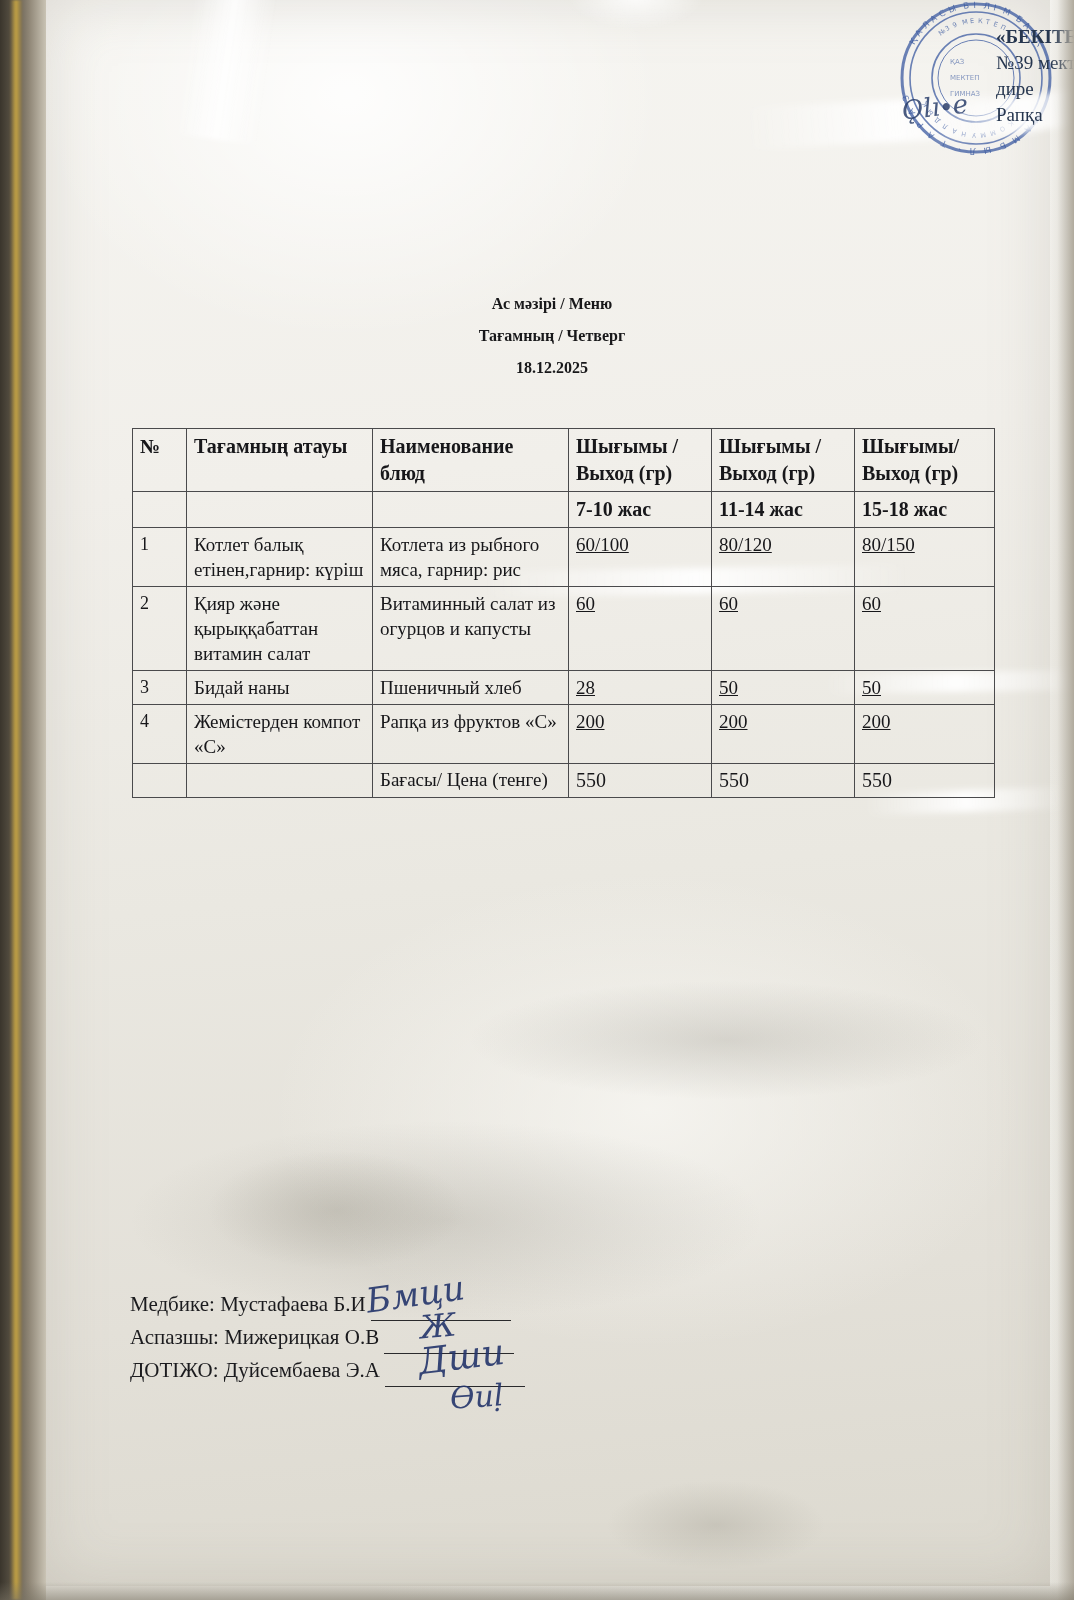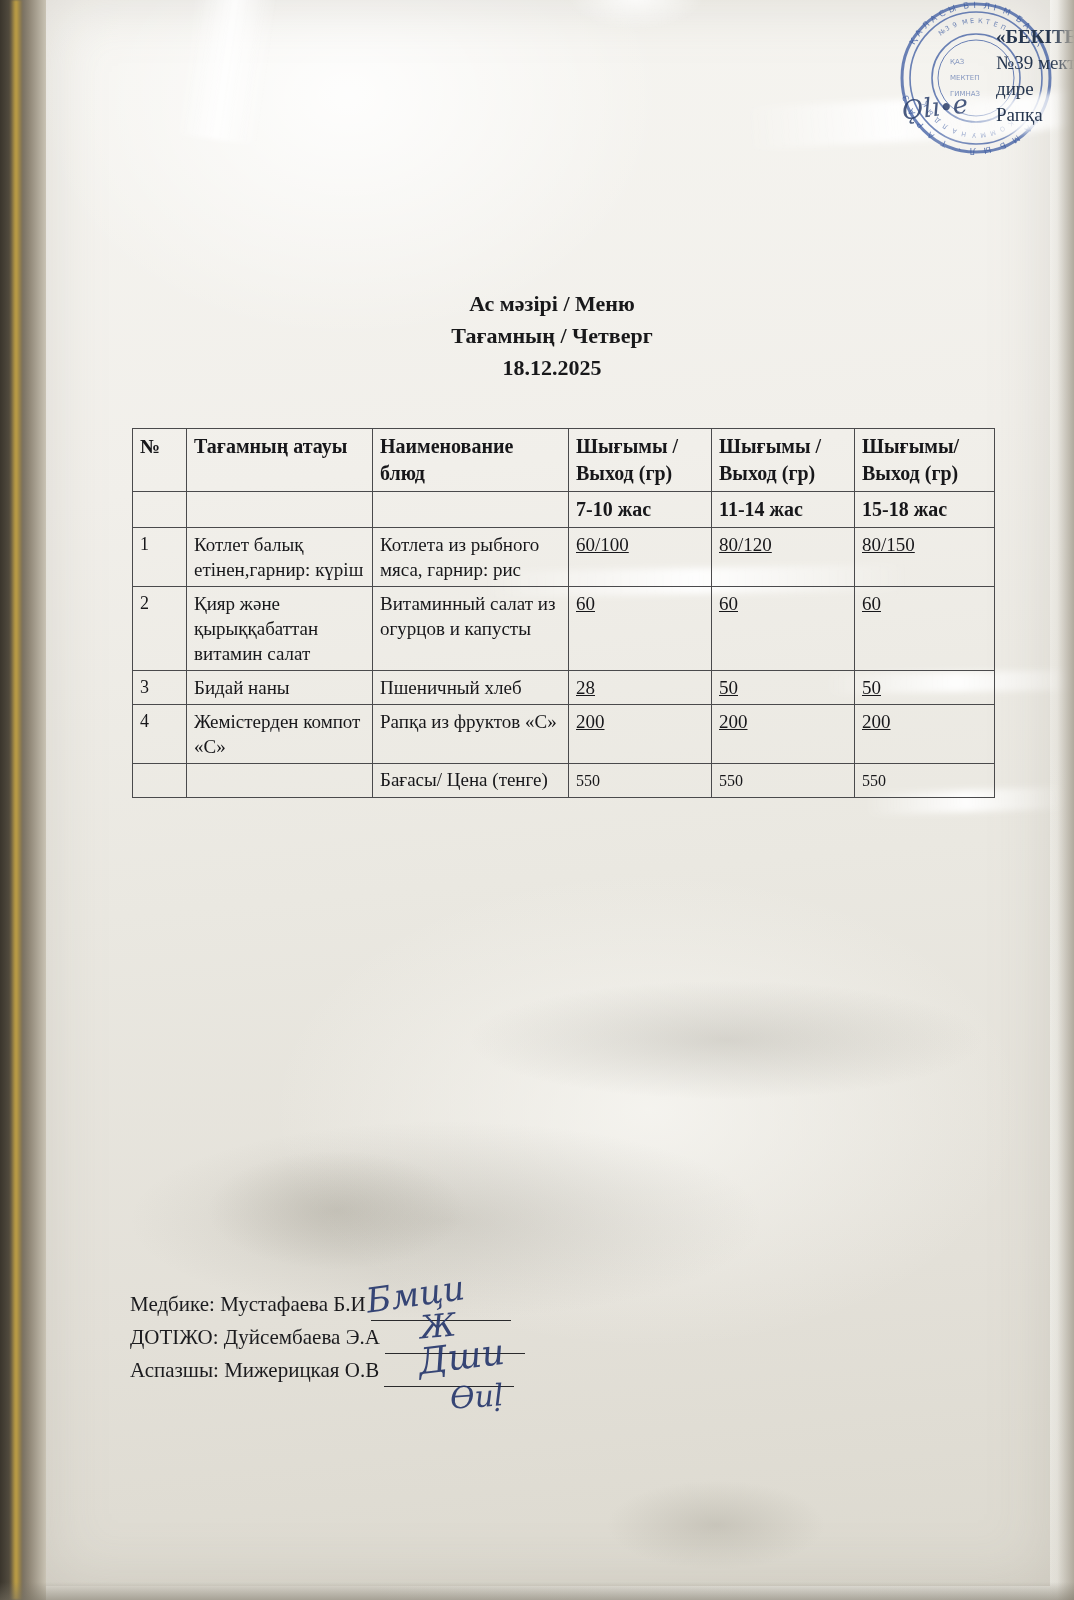--- a/index.html
+++ b/index.html
@@ -113,21 +113,21 @@
     transform: rotate(-6deg);
     opacity: 0.85;
   }
 
   
   .title {
     position: absolute;
     left: 8px; right: 0; top: 288px;
     text-align: center;
     font-weight: bold;
-    font-size: 22px;
+    font-size: 16px;
     line-height: 32px;
     color: #18181a;
   }
   .title div { text-align: center; }
 
   
   .table-wrap {
     position: absolute;
     left: 86px; top: 428px;
     width: 862px;
@@ -163,21 +163,21 @@
   .agehdr { font-weight: bold; text-align: left; margin-left: 43px; }
   .price-label {
     font-weight: bold;
     text-align: center;
     font-size: 19px;
     line-height: 24px;
   }
   .price-val {
     font-weight: bold;
     text-align: center;
-    font-size: 16px;
+    font-size: 20px;
     margin-left: 41px;
   }
 
   
   .signs {
     position: absolute;
     left: 84px; top: 1288px;
     font-size: 21px;
     line-height: 33px;
     color: #1b1b1e;
@@ -387,26 +387,26 @@
         </tbody>
       </table>
     </div>
 
     <div class="signs">
       <div class="sign-row">
         <span class="label">Медбике: Мустафаева Б.И</span>
         <span class="rule" style="width:140px;"></span>
       </div>
       <div class="sign-row">
+        <span class="label">Аспазшы: Мижерицкая О.В</span>
+        <span class="rule" style="width:130px;"></span>
+      </div>
+      <div class="sign-row">
         <span class="label">ДОТІЖО: Дуйсембаева Э.А</span>
         <span class="rule" style="width:140px;"></span>
-      </div>
-      <div class="sign-row">
-        <span class="label">Аспазшы: Мижерицкая О.В</span>
-        <span class="rule" style="width:130px;"></span>
       </div>
 
       <span class="scribble sc1">Бмци</span>
       <span class="scribble sc2">Ж</span>
       <span class="scribble sc3">Дши</span>
       <span class="scribble sc4">Өиḷ</span>
     </div>
 
   </div>
 

